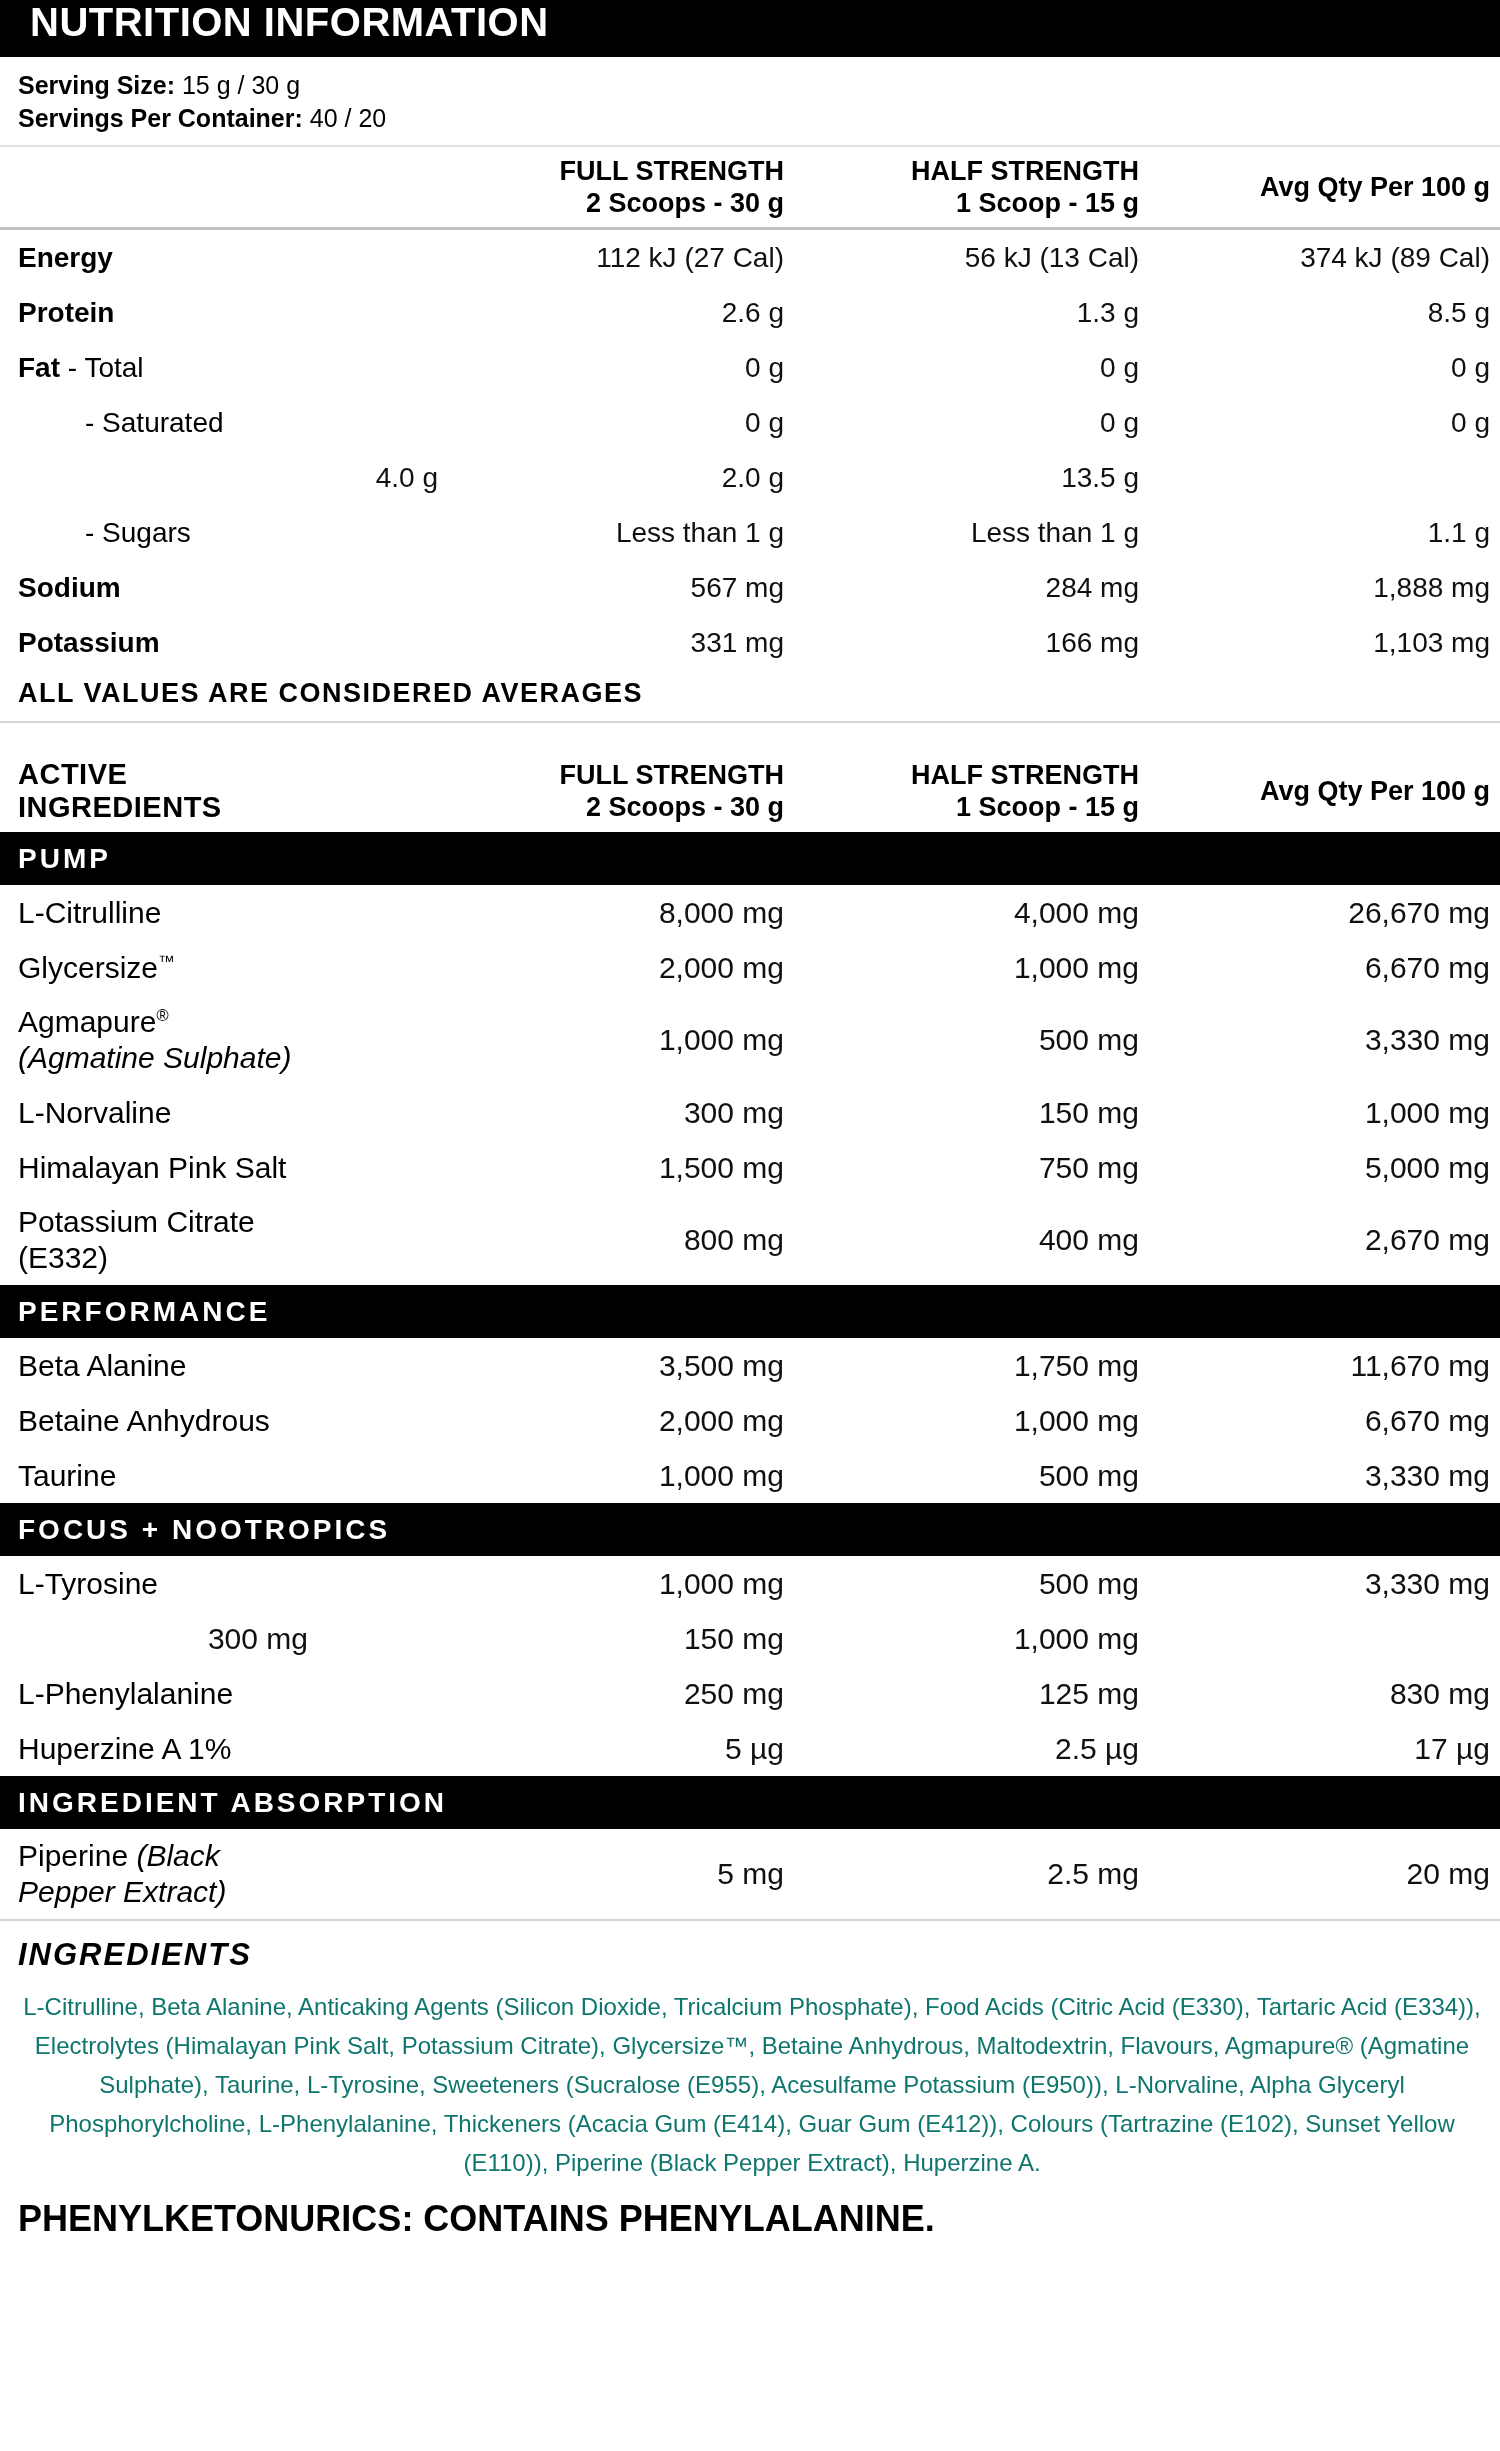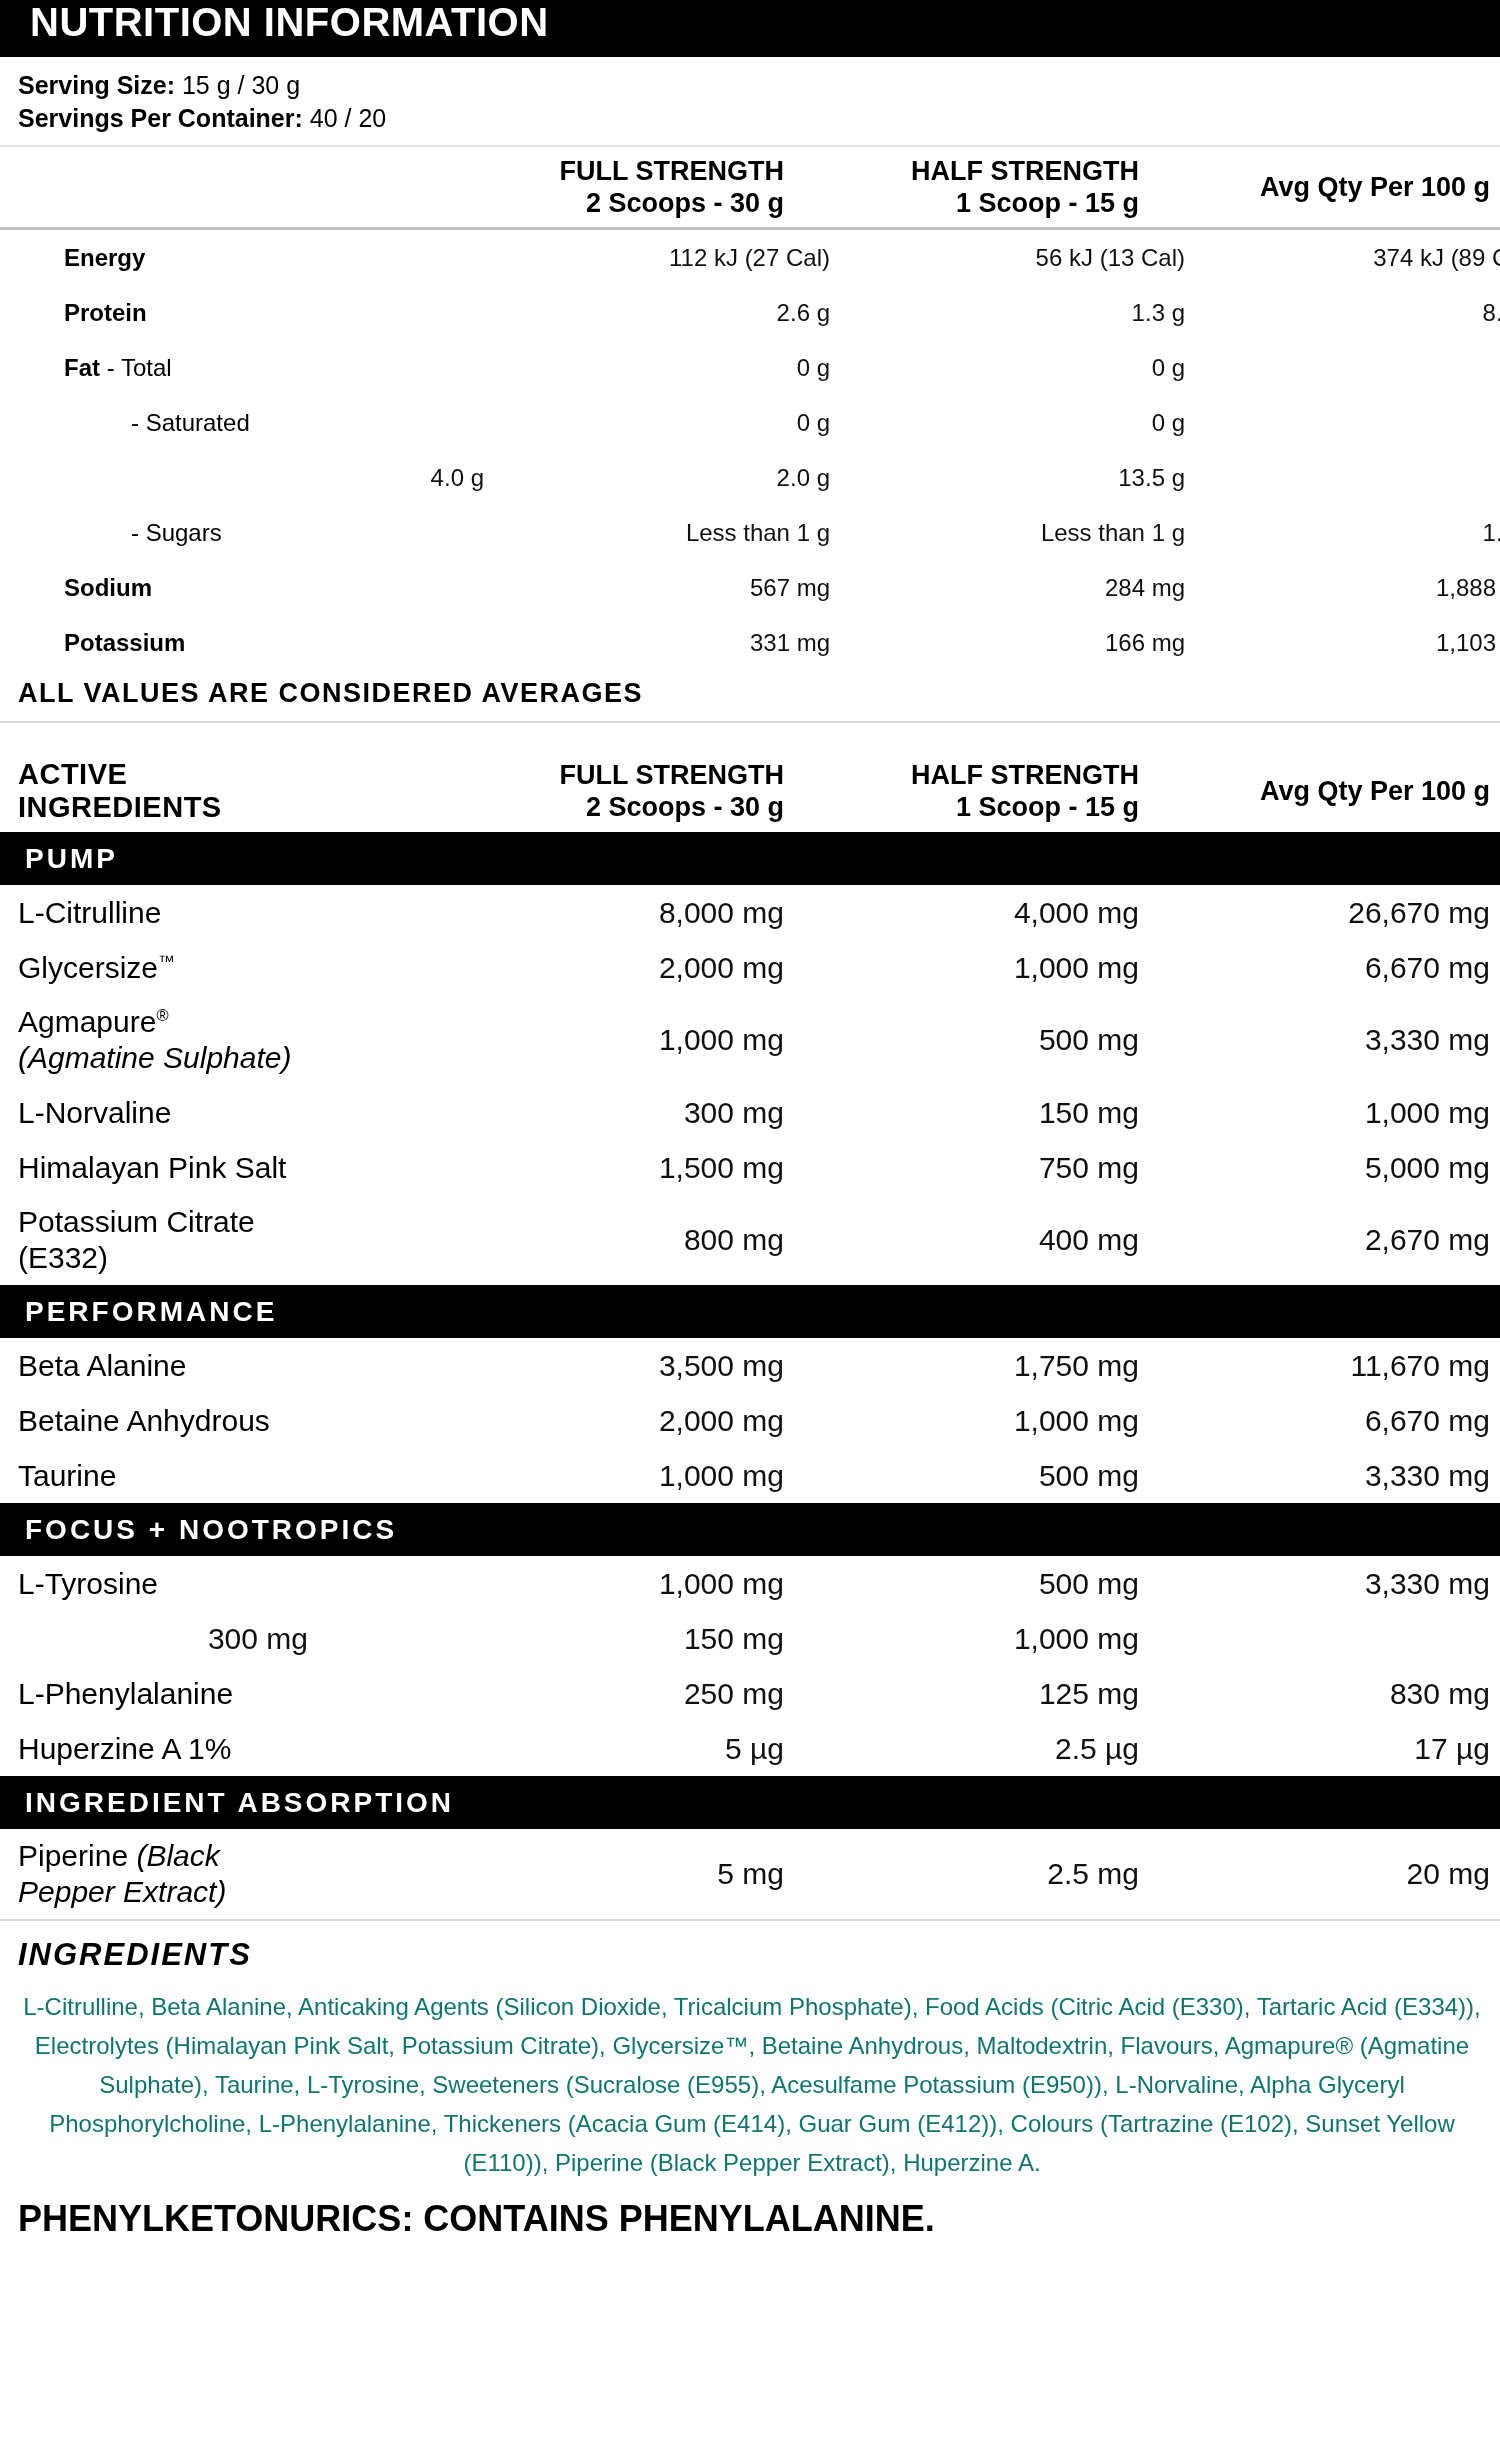--- a/index.html
+++ b/index.html
@@ -26,21 +26,21 @@
   .serving { padding:12px 18px 10px 18px; font-size:25px; line-height:33px; }
   .serving .lbl { font-weight:700; }
   .serving .val { font-weight:400; }
 
   .rule { height:2px; background:#e2e2e2; width:100%; }
   .rule.dark { height:3px; background:#c2c2c2; }
   .rule.mid { height:2px; background:#d6d6d6; }
 
   
   .grid { display:grid; padding-left:18px; padding-right:10px; align-items:center; }
-  .nrow  { grid-template-columns:420px 346px 355px 351px; min-height:55px; font-size:24px;margin-left:46px; }
+  .nrow  { grid-template-columns:420px 346px 355px 351px; min-height:55px; font-size:28px; }
   .irow  { grid-template-columns:290px 476px 355px 351px; min-height:55px; font-size:30px; padding-top:9px; padding-bottom:9px; }
   .hrow  { grid-template-columns:420px 346px 355px 351px; padding-top:8px; padding-bottom:8px; }
   .ahrow { grid-template-columns:290px 476px 355px 351px; padding-top:10px; padding-bottom:8px;margin-top:25px; }
 
   .cell.v { text-align:right; font-weight:400; color:#101010; white-space:nowrap; }
   .lab { line-height:36px; }
   .lab .b { font-weight:700; }
   .lab .r { font-weight:400; }
   .lab.indent { padding-left:67px; }
   .det { font-weight:400; }
@@ -50,21 +50,21 @@
   
   .colhead { text-align:right; font-weight:700; font-size:27px; line-height:32px; }
   .colhead.center { align-self:center; }
   .active-title { font-weight:700; font-size:29px; letter-spacing:0.5px; align-self:center; }
 
   .footnote { padding:8px 18px 12px 18px; font-weight:700; font-size:27px; letter-spacing:1.5px; }
 
   
   .bar {
     height:53px; background:#000; color:#fff;
-    display:flex; align-items:center; padding-left:25px;
+    display:flex; align-items:center; padding-left:18px;
     font-size:28px; font-weight:700; letter-spacing:3px;
   }
 
   
   .ing-head { padding:16px 18px 0 18px; font-size:31px; font-weight:700; letter-spacing:2px;font-style:italic; }
   .ing-text { padding:14px 14px 0 18px; font-size:24px; line-height:39px; font-weight:400; color:#0f766e;text-align:center; }
   .allergen { padding:16px 18px 0 18px; font-size:36px; font-weight:700; }
 </style>
 </head>
 <body>

